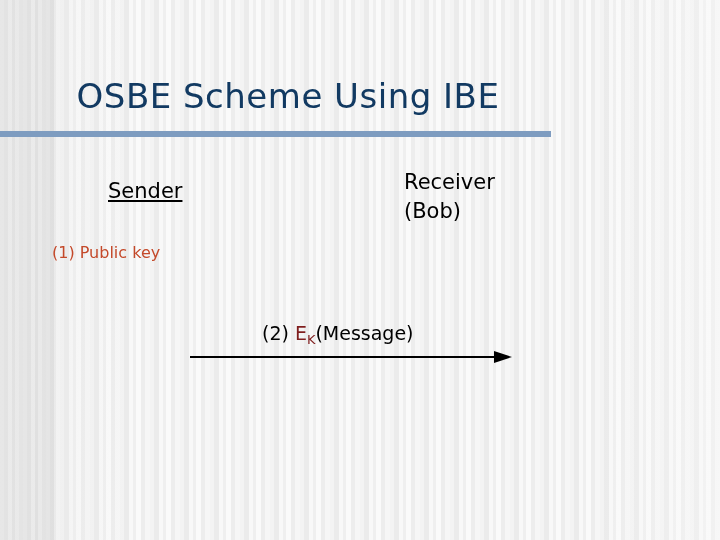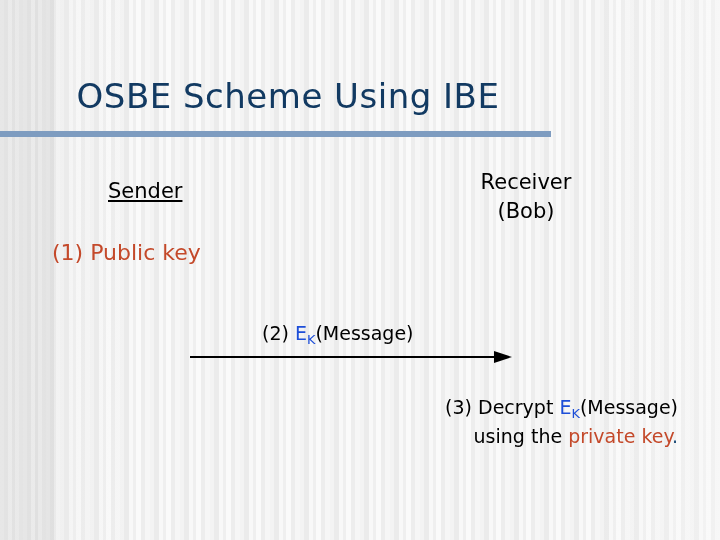--- a/index.html
+++ b/index.html
@@ -87,31 +87,30 @@
     line-height: 27px;
     color: #000000;
     white-space: nowrap;
     text-decoration: underline;
   }
   .role-receiver {
     position: absolute;
     left: 404px;
     top: 168px;
     width: 244px;
-    text-align: center;
     font-size: 21px;
     line-height: 29px;
     color: #000000;
   }
 
   .step1 {
     position: absolute;
     left: 52px;
     top: 240px;
-    font-size: 22px;
+    font-size: 16px;
     line-height: 25px;
     color: #c4492a;
     white-space: nowrap;
   }
   .step1-sub {
     position: absolute;
     left: 90px;
     top: 265px;
     font-size: 19px;
     line-height: 26px;
@@ -133,21 +132,21 @@
     top: 394px;
     width: 280px;
     text-align: right;
     font-size: 19px;
     line-height: 26px;
     color: #000000;
   }
   .step3-l2 { display: block; }
 
   .k-blue { color: #1f4e79; }
-  .e-blue { color: #1d4ed8; margin-top: 27px; }
+  .e-blue { color: #7f1d1d; margin-top: 27px; }
   .red    { color: #c4492a; }
   sub {
     font-size: 0.68em;
     vertical-align: baseline;
     position: relative;
     top: 0.3em;
   }
 
   
   .arrow {
@@ -181,18 +180,14 @@
 
   <div class="step2">
     <span>(2) </span><span class="e-blue"><span>E</span><sub>K</sub></span><span>(Message)</span>
   </div>
 
   <svg class="arrow" viewBox="0 0 322 18" xmlns="http://www.w3.org/2000/svg">
     <line x1="0" y1="9" x2="308" y2="9" stroke="#000000" stroke-width="2.2"></line>
     <polygon points="304,3 322,9 304,15" fill="#000000"></polygon>
   </svg>
 
-  <div class="step3">
-    <span class="step3-l1"><span>(3) Decrypt </span><span class="e-blue"><span>E</span><sub>K</sub></span><span>(Message)</span></span>
-    <span class="step3-l2"><span>using the </span><span class="red">private key</span><span class="k-blue">.</span></span>
-  </div>
 
 </div>
 
 </body></html>

